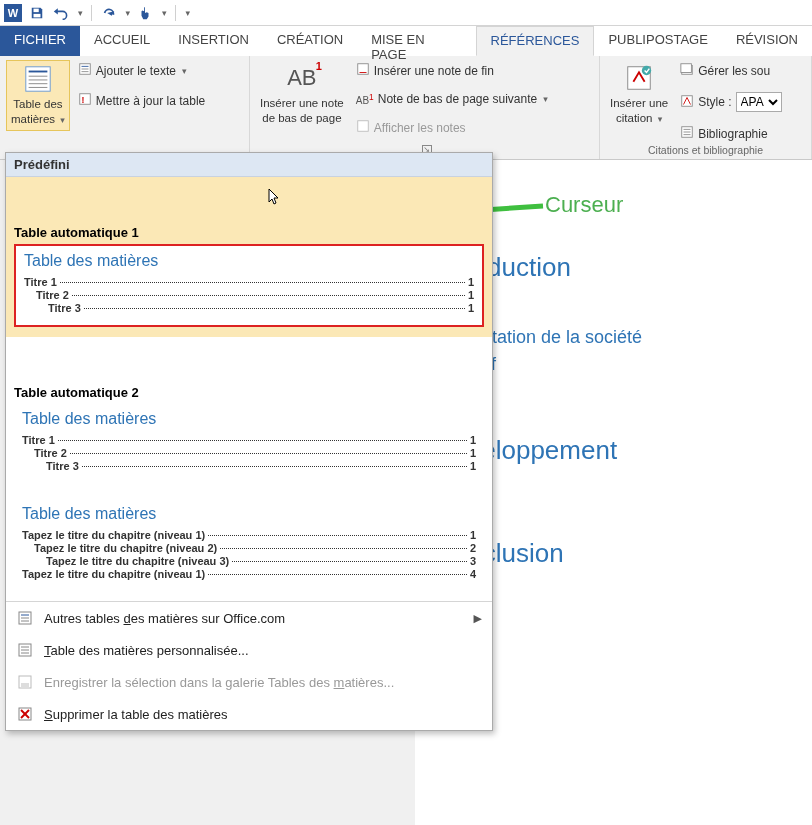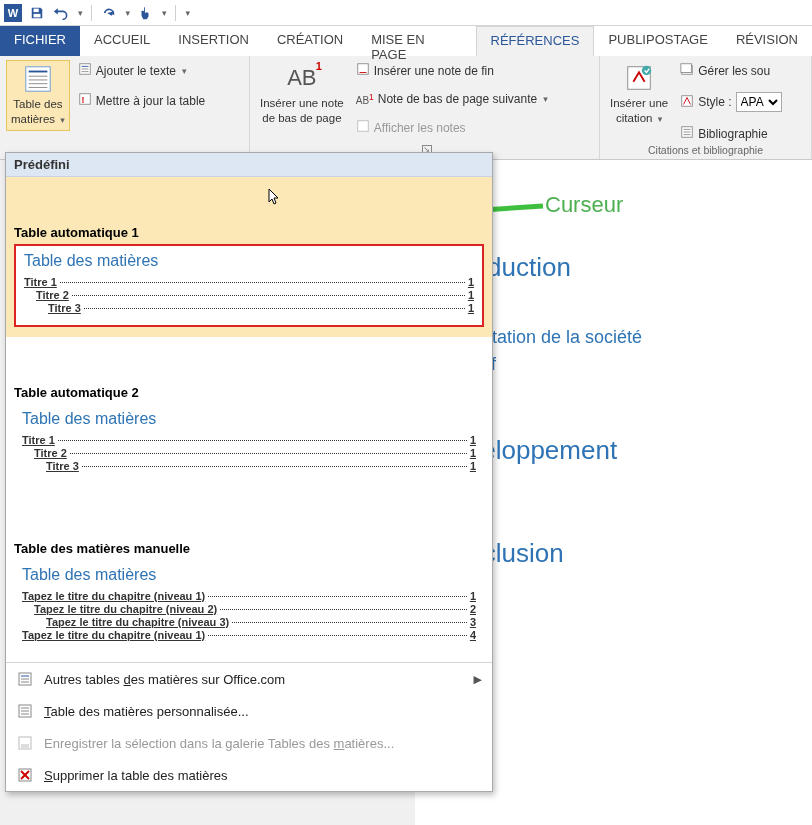--- a/index.html
+++ b/index.html
@@ -119,21 +119,21 @@
   }
   .dd-section.hover { background:#fbe8b6; }
   .dd-section-title { font-weight:600; margin-bottom:4px; font-size:13px;margin-top:42px;}
   .preview-box {
     background:#fff; padding:6px 8px 10px 8px;
   }
   .preview-box.red { border:2px solid #d22;}
   .preview-title { color:#2e74b5; font-size:16px; margin-bottom:6px;}
   .toc-line {
     display:flex; font-size:11px; font-weight:700; color:#333;
-    align-items:baseline; margin:1px 0;text-decoration:underline;
+    align-items:baseline; margin:1px 0;
   }
   .toc-line.l2 { padding-left:12px;justify-content:space-between;}
   .toc-line.l3 { padding-left:24px;}
   .toc-label { white-space:nowrap;}
   .toc-dots { flex:1; border-bottom:1.5px dotted #333; margin:0 3px; position:relative; top:-3px; height:0;}
   .toc-page { white-space:nowrap;}
   .dd-divider { border-top:1px solid #d5d5d5; }
   .menu-row {
     display:flex; align-items:center; gap:10px; padding:7px 10px;
     font-size:13px; color:#222; cursor:pointer;
@@ -400,21 +400,20 @@
         </div>
       <div class="toc-line l3">
           <span class="toc-label">Titre 3</span>
           <span class="toc-dots"></span>
           <span class="toc-page">1</span>
         </div>
     </div>
   </div>
 
   <div class="dd-section">
-    <div class="dd-section-title">Table des matières manuelle</div>
     <div class="preview-box">
       <div class="preview-title">Table des matières</div>
       <div class="toc-line">
           <span class="toc-label">Tapez le titre du chapitre (niveau 1)</span>
           <span class="toc-dots"></span>
           <span class="toc-page">1</span>
         </div>
       <div class="toc-line l2">
           <span class="toc-label">Tapez le titre du chapitre (niveau 2)</span>
           <span class="toc-dots"></span>

